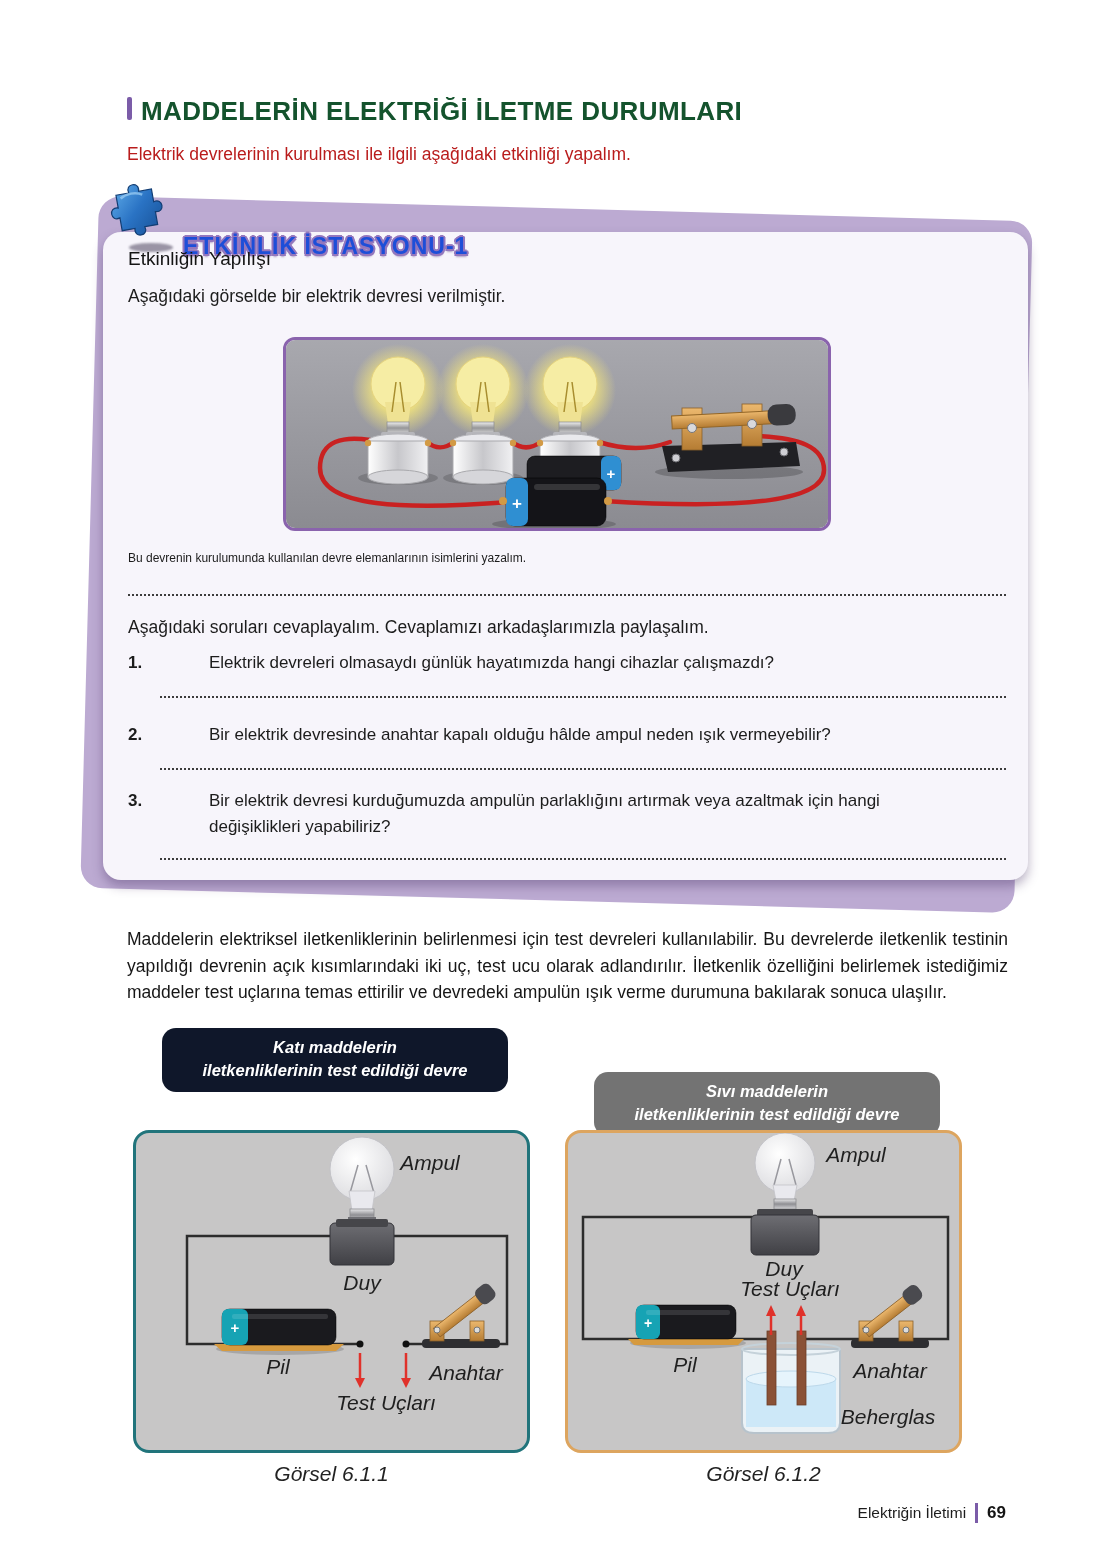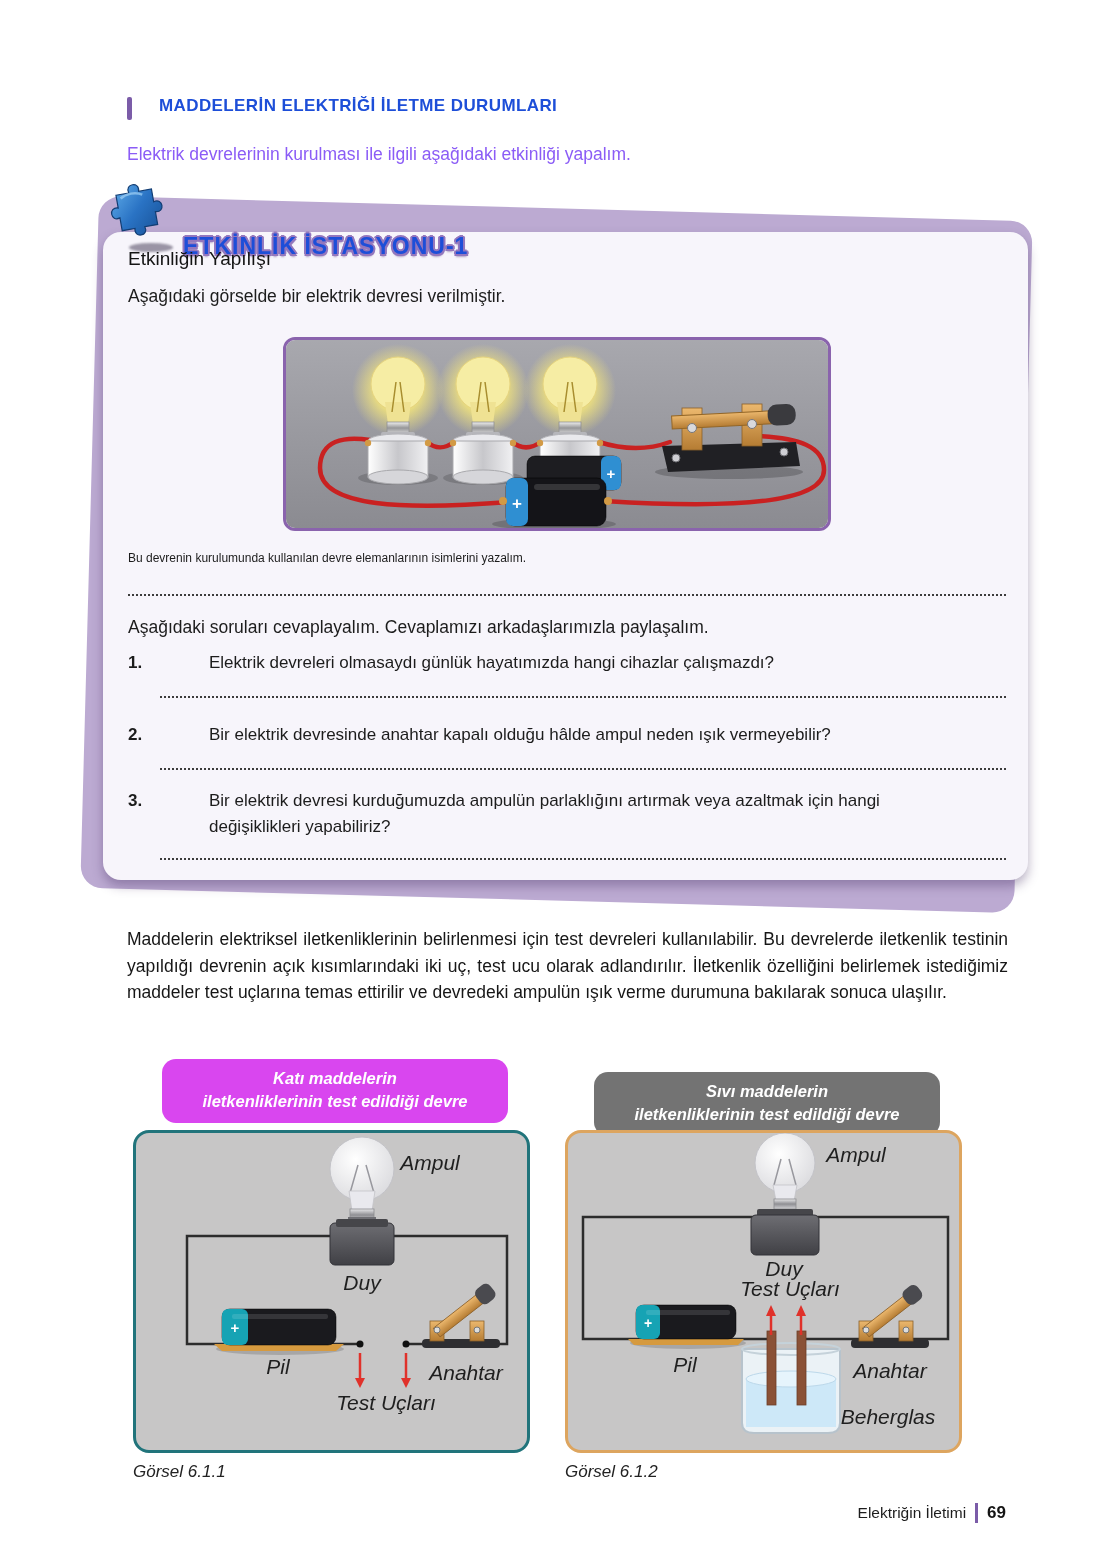--- a/index.html
+++ b/index.html
@@ -2,22 +2,22 @@
 <html><head>
 <meta charset="utf-8">
 <style>
   html,body{margin:0;padding:0;background:#ffffff;}
   .page{position:relative;width:1106px;height:1560px;background:#ffffff;
         font-family:"Liberation Sans", sans-serif;color:#1c1c1c;overflow:hidden;}
   .abs{position:absolute;}
 
   
   .sec-bar{left:127px;top:97px;width:5px;height:23px;background:#7b5ca8;border-radius:2px;}
-  .sec-title{left:159px;top:96px;font-size:17px;font-weight:800;letter-spacing:.4px;color:#1d4ed8;}
-  .intro{left:127px;top:144px;font-size:17.5px;color:#8b5cf6;}
+  .sec-title{left:141px;top:96px;font-size:26px;font-weight:800;letter-spacing:.4px;color:#14532d;}
+  .intro{left:127px;top:144px;font-size:17.5px;color:#b91c1c;}
 
   
   .act-outer{left:99px;top:196px;width:934px;height:692px;background:#bcaad2;
              border-radius:22px;transform:rotate(1.55deg);transform-origin:top left;}
   .act-card{left:103px;top:232px;width:925px;height:648px;background:#f7f5fb;
             border-radius:18px;box-shadow:0 6px 11px rgba(70,50,100,.38);z-index:2;}
   .act-banner{left:183px;top:201px;font-size:23px;font-weight:800;letter-spacing:1px;color:#1d4ed8;z-index:3;
       text-shadow:-2px 0 0 #9477bd,2px 0 0 #9477bd,0 -2px 0 #9477bd,0 2px 0 #9477bd,
                   -1.5px -1.5px 0 #9477bd,1.5px -1.5px 0 #9477bd,-1.5px 1.5px 0 #9477bd,1.5px 1.5px 0 #9477bd,
                   0 3px 2px rgba(90,60,130,.45);margin-top:32px;}
@@ -41,28 +41,28 @@
   .q3{left:128px;top:788px;} .q3d{left:160px;top:846px;width:846px;}
 
   
   .paragraph{left:127px;top:926px;width:881px;font-size:17.5px;line-height:26.5px;
              text-align:justify;color:#161616;}
 
   
   .fig-header{width:346px;height:64px;border-radius:14px;color:#ffffff;text-align:center;
               font-style:italic;font-weight:bold;font-size:16.5px;line-height:23px;padding-top:8px;
               box-sizing:border-box;z-index:1;}
-  .fh-left{left:162px;top:1028px;background:#d946ef;margin-top:31px;}
+  .fh-left{left:162px;top:1028px;background:#0f172a;}
   .fh-right{left:594px;top:1072px;background:#737373;}
   .fig-panel{width:397px;height:323px;border-radius:16px;background:#c7c6c6;box-sizing:border-box;z-index:2;}
   .fp-left{left:133px;top:1130px;border:3px solid #21747b;}
   .fp-right{left:565px;top:1130px;border:3px solid #dda55f;}
   .fig-label{position:absolute;font-style:italic;font-size:21px;color:#1f1f1f;
              transform:translateX(-50%);white-space:nowrap;z-index:3;}
-  .caption{width:397px;text-align:left;font-style:italic;font-size:17px;color:#222;}
+  .caption{width:397px;text-align:center;font-style:italic;font-size:21px;color:#222;}
   .cap-left{left:133px;top:1462px;} .cap-right{left:565px;top:1462px;}
 
   
   .footer{right:100px;top:1497px;display:flex;align-items:center;gap:9px;margin-top:6px;}
   .footer .sec{font-size:15.5px;color:#1d1d1d;}
   .footer .bar{width:3px;height:20px;background:#7b5ca8;}
   .footer .num{font-size:17px;font-weight:bold;color:#141414;}
 </style>
 </head>
 <body>

